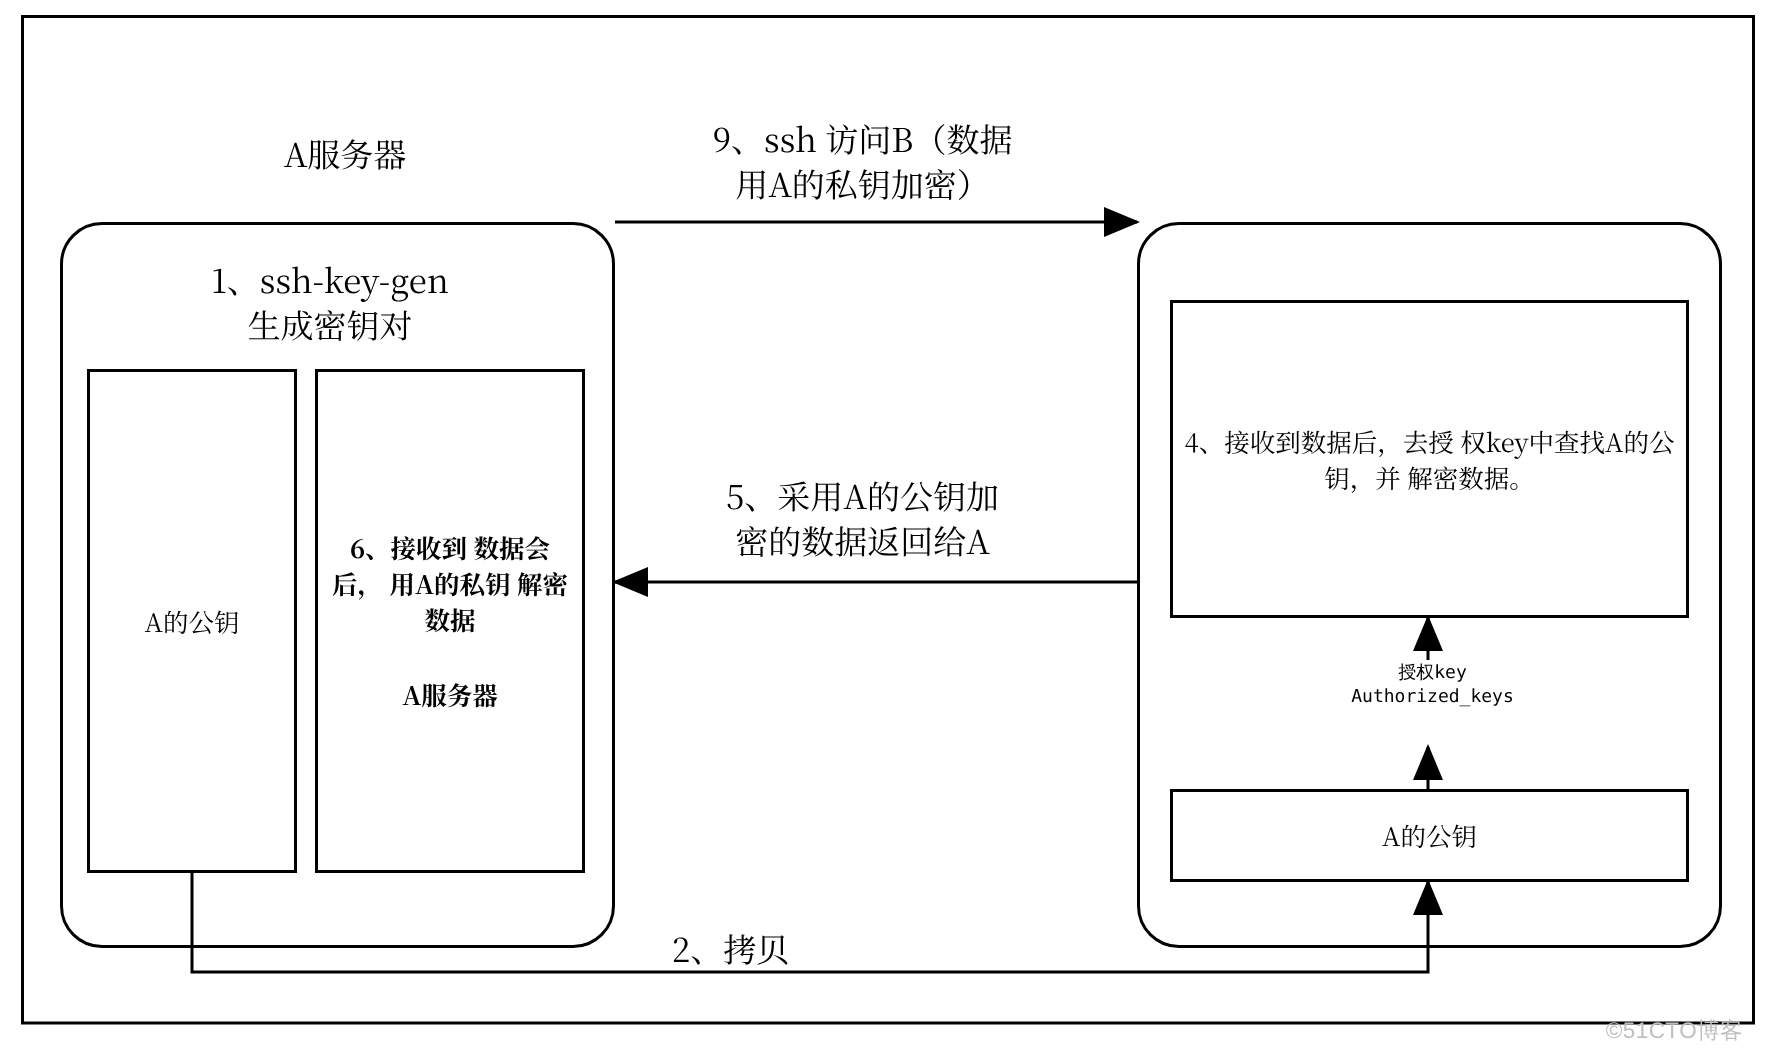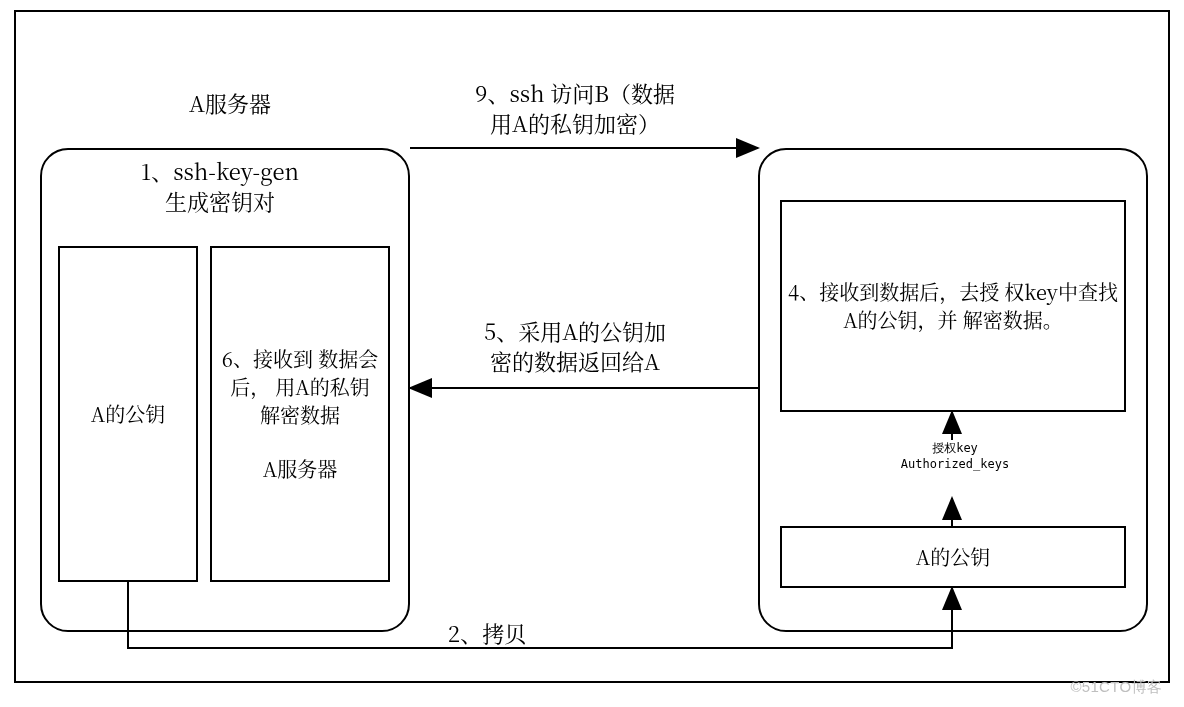--- a/index.html
+++ b/index.html
@@ -39,21 +39,21 @@
     background: transparent;
   }
   .inner-box {
     position: absolute;
     border: 2px solid #000;
     box-sizing: border-box;
     display: flex;
     flex-direction: column;
     align-items: center;
     justify-content: center;
-    font-size: 20px;
+    font-size: 17px;
     line-height: 1.4;
     padding: 6px;
     text-align: center;
   }
   .inner-box .spacer { height: 26px; }
   svg.conn {
     position: absolute;
     overflow: visible;
     pointer-events: none;
   }
@@ -79,28 +79,28 @@
 
   <div class="label" style="left:140px; top:88px; width:180px;">A服务器</div>
 
   <div class="label" style="left:415px; top:78px; width:320px;">9、ssh 访问B（数据
 用A的私钥加密）</div>
 
   <div class="server-box" style="left:40px; top:148px; width:370px; height:484px;"></div>
 
   <div class="server-box" style="left:758px; top:148px; width:390px; height:484px;"></div>
 
-  <div class="label" style="left:80px; top:156px; width:280px;">1、ssh-key-gen
+  <div class="label" style="left:80px; top:172px; width:280px;">1、ssh-key-gen
 生成密钥对</div>
 
   <div class="inner-box" style="left:58px; top:246px; width:140px; height:336px;">
     <span>A的公钥</span>
   </div>
 
-  <div class="inner-box" style="left:210px; top:246px; width:180px; height:336px;">
+  <div class="inner-box" style="left:210px; top:246px; width:180px; height:336px;font-weight:bold;">
     <span>6、接收到
 数据会后，
 用A的私钥
 解密数据</span>
     <span class="spacer"></span>
     <span>A服务器</span>
   </div>
 
   <div class="inner-box" style="left:780px; top:200px; width:346px; height:212px;">
     <span>4、接收到数据后，去授

